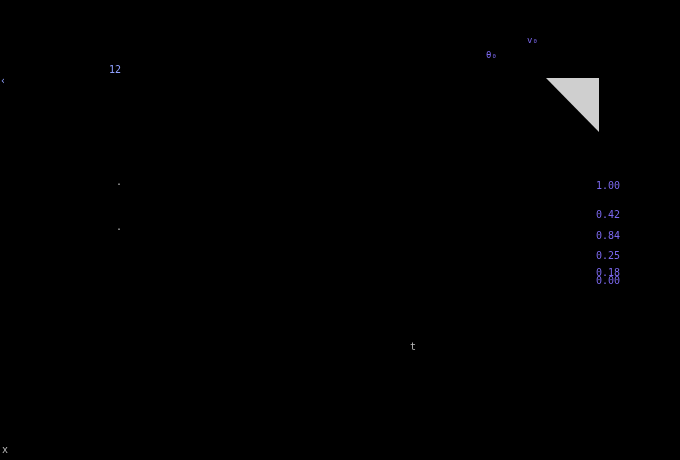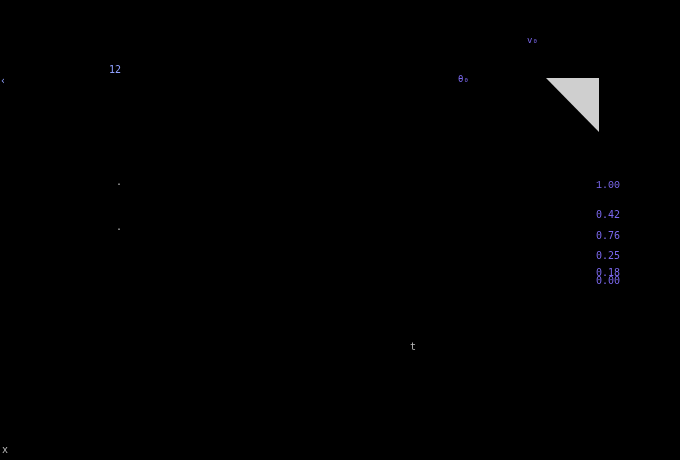--- a/index.html
+++ b/index.html
@@ -43,27 +43,27 @@
 <div id="stage">
 
   <span class="frag bluish fs8" style="left:0px; top:76px;">‹</span>
 
   <span class="frag bluish fs8" style="left:109px; top:65px;">12</span>
 
   <span class="frag muted fs8" style="left:116px; top:180px;">·</span>
   <span class="frag muted fs8" style="left:116px; top:225px;">·</span>
 
   <span class="frag purple fs9" style="left:527px; top:36px;">v₀</span>
-  <span class="frag purple fs9" style="left:458px; top:51px;margin-top:24px;">θ₀</span>
+  <span class="frag purple fs9" style="left:486px; top:51px;">θ₀</span>
 
   <div id="triangle"></div>
 
-  <span class="frag purple fs8 right-tick" style="top:181px;font-family:Liberation Mono, monospace;">1.00</span>
+  <span class="frag purple fs8 right-tick" style="top:181px;">1.00</span>
   <span class="frag purple fs8 right-tick" style="top:210px;">0.42</span>
-  <span class="frag purple fs8 right-tick" style="top:231px;">0.76</span>
+  <span class="frag purple fs8 right-tick" style="top:231px;">0.84</span>
   <span class="frag purple fs8 right-tick" style="top:251px;text-align:center;">0.25</span>
   <span class="frag purple fs8 right-tick" style="top:268px;">0.18</span>
   <span class="frag purple fs8 right-tick" style="top:276px;">0.00</span>
 
   <span class="frag muted fs8" style="left:410px; top:342px;">t</span>
 
   <span class="frag muted fs8" style="left:2px; top:445px;">x</span>
 
 </div>
 

